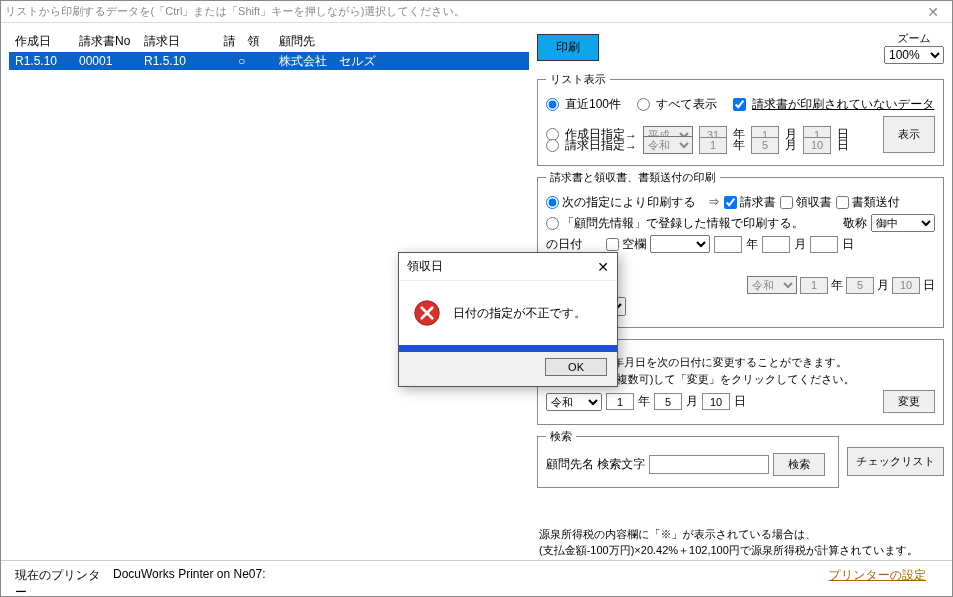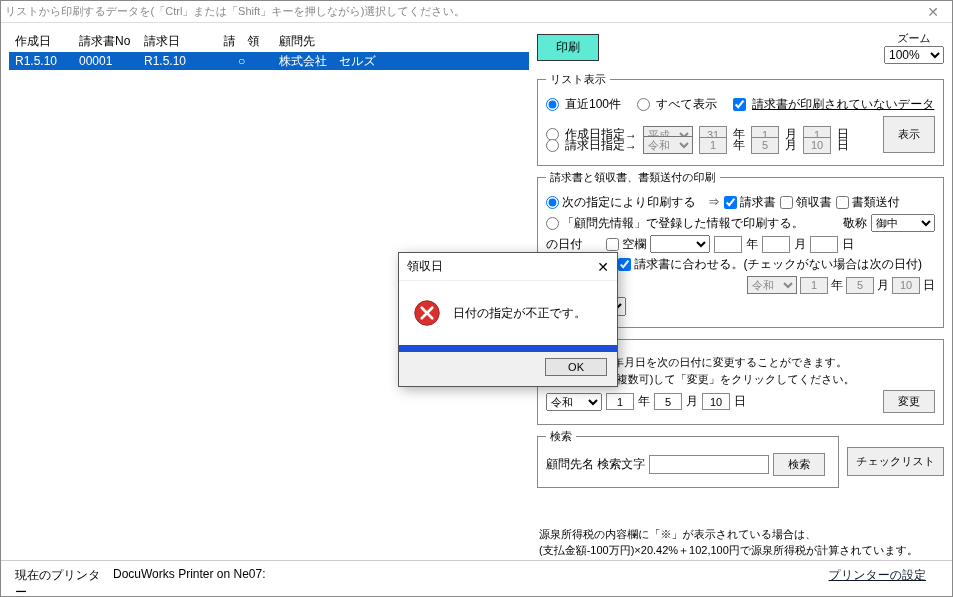--- a/index.html
+++ b/index.html
@@ -17,23 +17,23 @@
 .col2 { width: 65px; }
 .col3 { width: 70px; }
 .col4 { width: 55px; text-align: center;}
 .col5 { flex: 1; padding-left: 10px;}
 .list { flex: 1; border: none; }
 .row { display: flex; background: #0a63c7; color: #fff; height: 18px; align-items: center; }
 .row span { display: inline-block; }
 .footer { border-top: 1px solid #ccc; padding: 6px; display: flex; align-items: flex-start; position: absolute; bottom: 0; left: 0; right: 0; height: 36px; background:#fff;}
 .footer-label { width: 90px; margin-left:8px;}
 .footer-printer { flex: 1; margin-left: 8px; }
-.footer-link { color: #0f172a; text-decoration: underline; margin-right: 20px; cursor: pointer; }
+.footer-link { color: #a16207; text-decoration: underline; margin-right: 20px; cursor: pointer; }
 .toprow { display: flex; align-items: center; gap: 8px; margin-bottom: 4px; }
-.btn-print { background: #5eead4; border: 1px solid #333; padding: 4px 18px; cursor: pointer; }
+.btn-print { background: #0ea5e9; border: 1px solid #333; padding: 4px 18px; cursor: pointer; }
 .zoom-block { margin-left: auto; text-align: center; }
 .zoom-label { font-size: 11px; }
 select.zoom { width: 60px; }
 fieldset { border: 1px solid #888; padding: 6px 8px 8px 8px; margin: 0; }
 fieldset legend { padding: 0 4px; font-size: 11px; }
 .radio-row { display: flex; align-items: center; gap: 6px; margin: 3px 0; flex-wrap: nowrap; }
 .radio-row label { display: inline-flex; align-items: center; gap: 3px; white-space: nowrap; }
 input[type=radio], input[type=checkbox] { margin: 0 3px 0 0; vertical-align: middle; }
 .small-select { width: 50px; height: 18px; font-size: 11px; }
 .small-input { width: 28px; height: 17px; font-size: 11px; text-align: center; border: 1px solid #888; }
@@ -154,21 +154,20 @@
           <select class="small-select" style="width:60px"><option></option></select>
           <input class="small-input" style="">
             <span>年</span>
           <input class="small-input" style="">
             <span>月</span>
           <input class="small-input" style="">
             <span>日</span>
         </div>
         <div class="line">
           <span>付の日付</span>
-          <label style="margin-left:20px"><input type="checkbox" checked="" style=""><span>請求書に合わせる。(チェックがない場合は次の日付)</span></label>
         </div>
         <div class="line">
           <span>送付の書類名</span>
           <span style="margin-left:auto" class="inline-gap">
           <select class="small-select disabled" style="width:50px"><option>令和</option></select>
           <input class="small-input disabled" value="1" style="">
               <span>年</span>
           <input class="small-input disabled" value="5" style="">
               <span>月</span>
           <input class="small-input disabled" value="10" style="">

